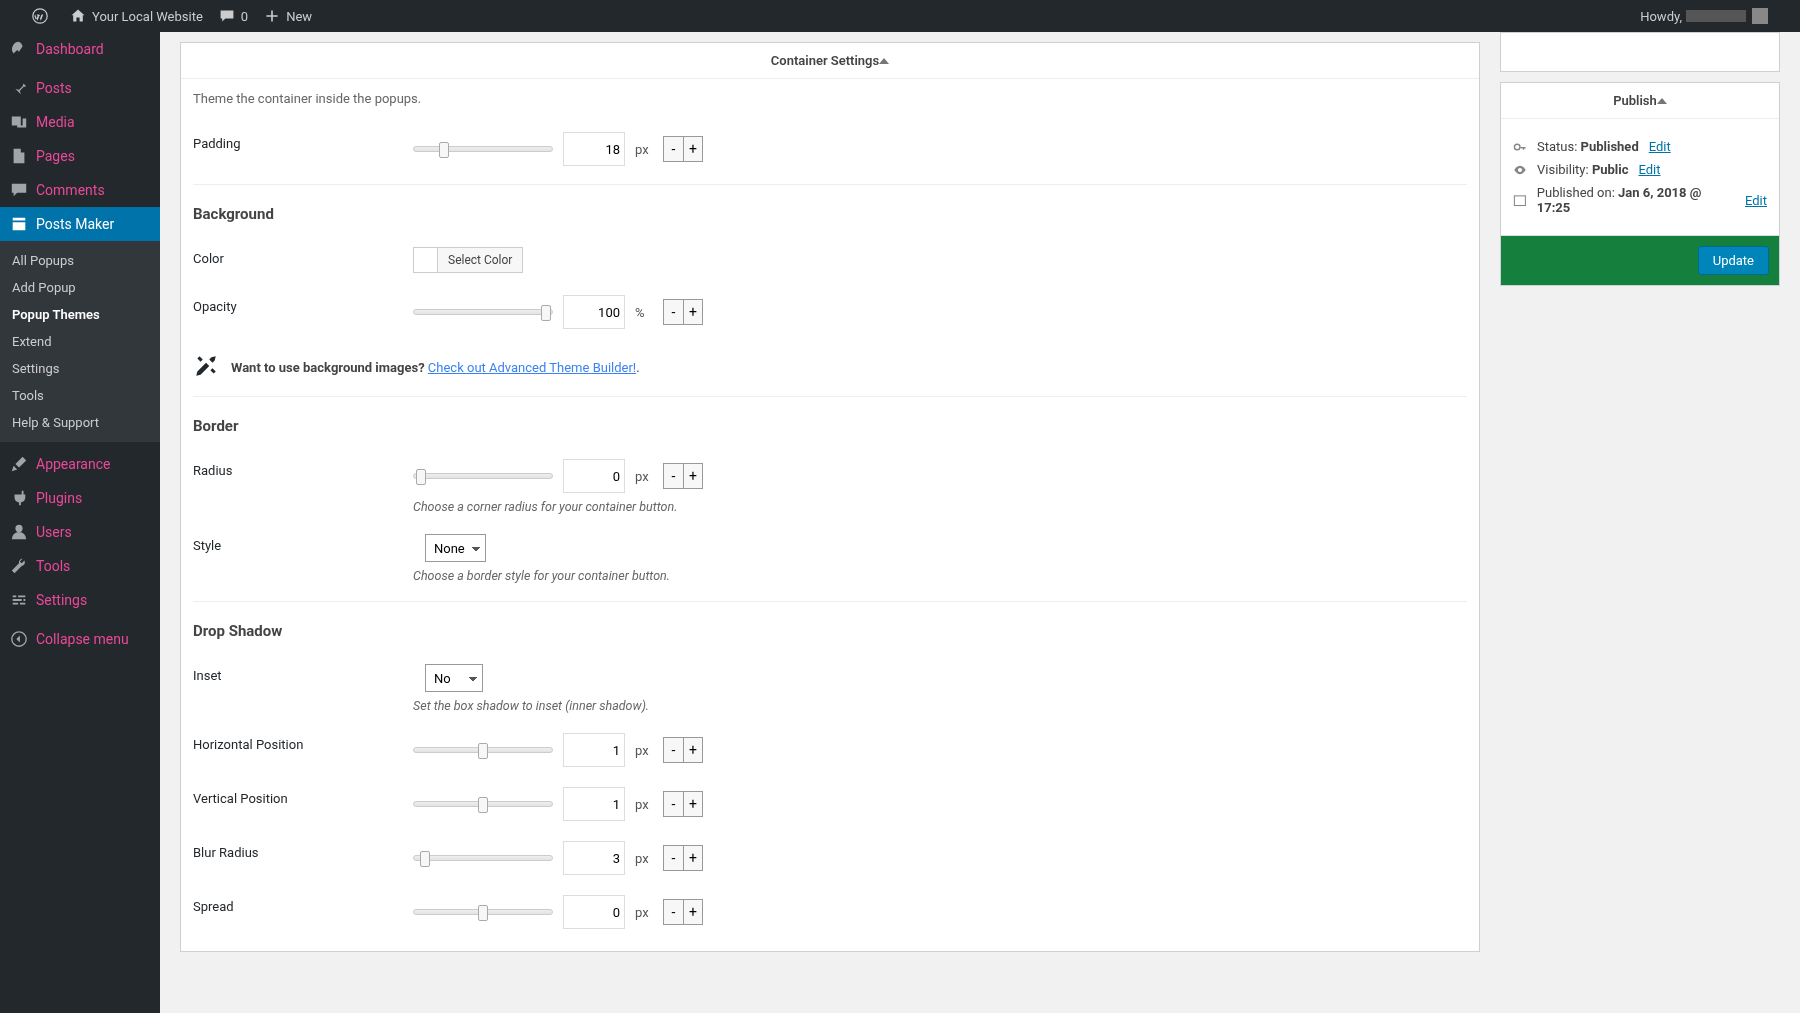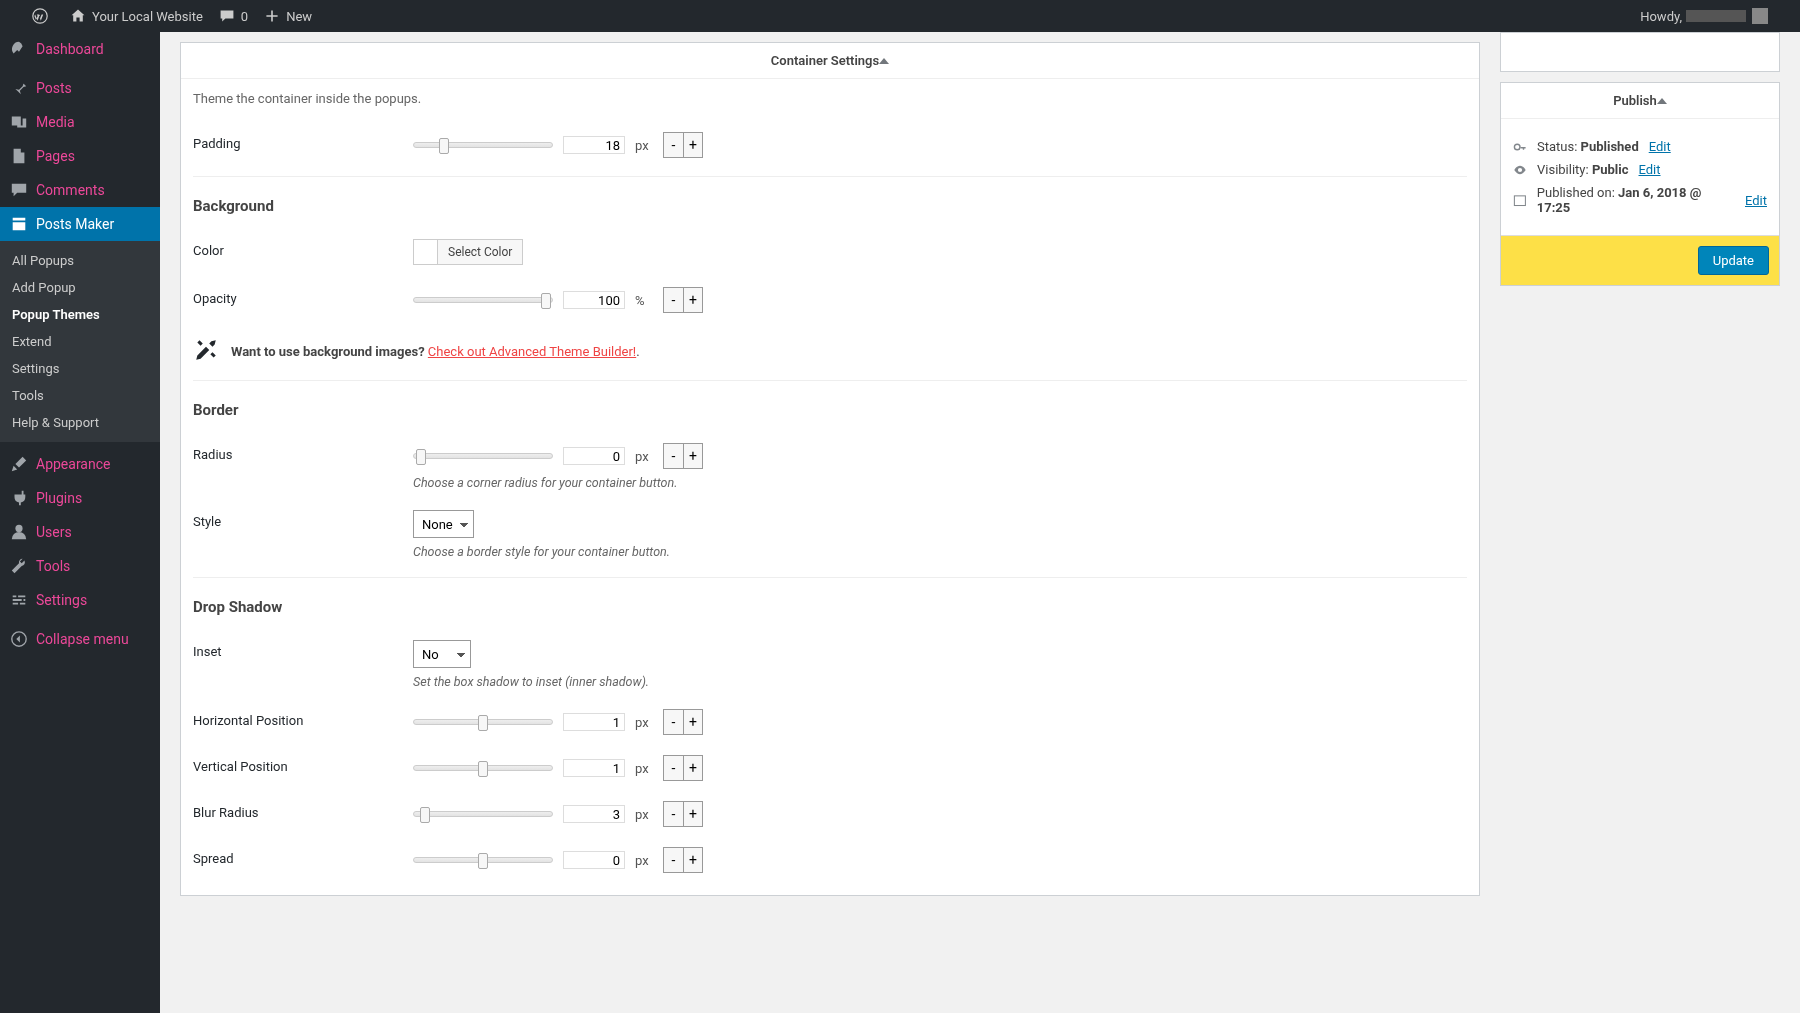--- a/index.html
+++ b/index.html
@@ -41,44 +41,44 @@
 
 .row { display: flex; align-items: flex-start; padding: 10px 0; }
 .row.divider { border-bottom: 1px solid #eee; padding-bottom: 18px; }
 .row-label { width: 220px; font-size: 13px; color: #23282d; padding-top: 4px; }
 .row-ctrl { flex: 1; }
 .hint { font-style: italic; color: #666; font-size: 12.5px; margin-top: 6px; }
 
 .slider-row { display: flex; align-items: center; gap: 10px; }
 .slider { width: 140px; height: 6px; background: linear-gradient(#eee,#e3e3e3); border: 1px solid #ccc; border-radius: 3px; position: relative; }
 .handle { position: absolute; top: -5px; width: 10px; height: 16px; background: #f7f7f7; border: 1px solid #aaa; border-radius: 2px; transform: translateX(-50%); cursor: pointer; }
-.num-in { width: 62px; height: 18px; border: 1px solid #ddd; text-align: right; padding: 0 4px; font-size: 13px; }
+.num-in { width: 62px; height: 34px; border: 1px solid #ddd; text-align: right; padding: 0 4px; font-size: 13px; }
 .unit { font-size: 13px; color: #555; min-width: 18px; }
 .stepper { display: flex; }
 .stepper button { width: 20px; height: 26px; border: 1px solid #999; background: #f7f7f7; cursor: pointer; font-size: 14px; line-height: 1; }
 .stepper button:first-child { border-right: none; }
 
 .color-btn { display: inline-flex; align-items: center; border: 1px solid #ccc; background: #f7f7f7; height: 26px; cursor: pointer; }
 .swatch { width: 24px; height: 24px; background: #fff; border-right: 1px solid #ccc; }
 .color-btn span { padding: 0 10px; font-size: 12px; }
 
-.sel { border: 1px solid #999; height: 28px; padding: 0 20px 0 8px; background: #fff; font-size: 13px; appearance: none; background-image: linear-gradient(45deg, transparent 50%, #555 50%), linear-gradient(-45deg, transparent 50%, #555 50%); background-position: right 9px top 12px, right 5px top 12px; background-size: 4px 4px; background-repeat: no-repeat; }
+.sel { border: 1px solid #999; height: 28px; padding: 0 20px 0 8px; background: #fff; font-size: 13px; appearance: none; background-image: linear-gradient(45deg, transparent 50%, #555 50%), linear-gradient(-45deg, transparent 50%, #555 50%); background-position: right 9px top 12px, right 5px top 12px; background-size: 4px 4px; background-repeat: no-repeat; margin-left: 12px; }
 
 .promo { display: flex; align-items: center; gap: 12px; margin: 14px 0; }
 .promo-icon svg { width: 26px; height: 26px; fill: #23282d; }
 .promo b { font-weight: 700; text-align: center; }
-.promo a { color: #ef4444; text-decoration: underline; }
+.promo a { color: #3b82f6; text-decoration: underline; }
 
 .promo-divider { border: none; border-top: 1px solid #eee; margin-bottom: 14px; }
 
 
 .pub-line { display: flex; align-items: center; gap: 10px; margin: 8px 0; font-size: 13px; }
 .pub-line svg { width: 14px; height: 14px; fill: #82878c; }
 .pub-line a { color: #0073aa; text-decoration: underline; cursor: pointer; }
-.pub-footer { background: #fde047; border-top: 1px solid #ddd; padding: 10px; text-align: right; }
+.pub-footer { background: #15803d; border-top: 1px solid #ddd; padding: 10px; text-align: right; }
 .btn-primary { background: #0085ba; border: 1px solid #006799; color: #fff; padding: 6px 14px; border-radius: 3px; font-size: 13px; cursor: pointer; }
 
 .empty-top-box { background:#fff; border:1px solid #ccd0d4; height:40px; }
 </style>
 </head>
 <body>
 
 <div class="adminbar">
   <div class="adminbar-left">
     <div class="adminbar-item">

